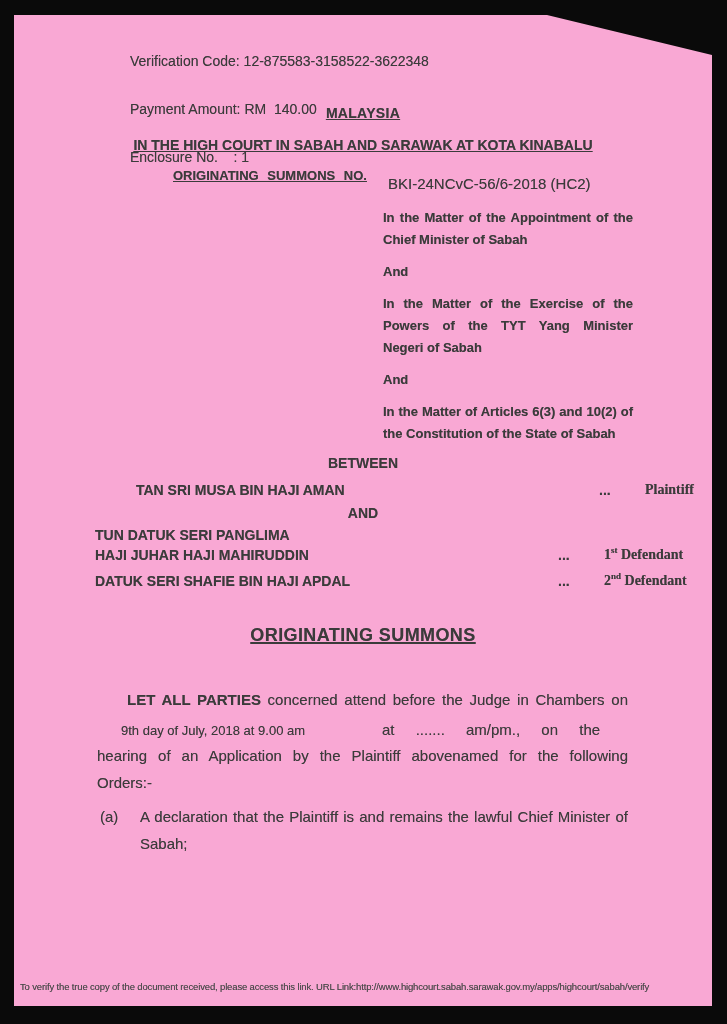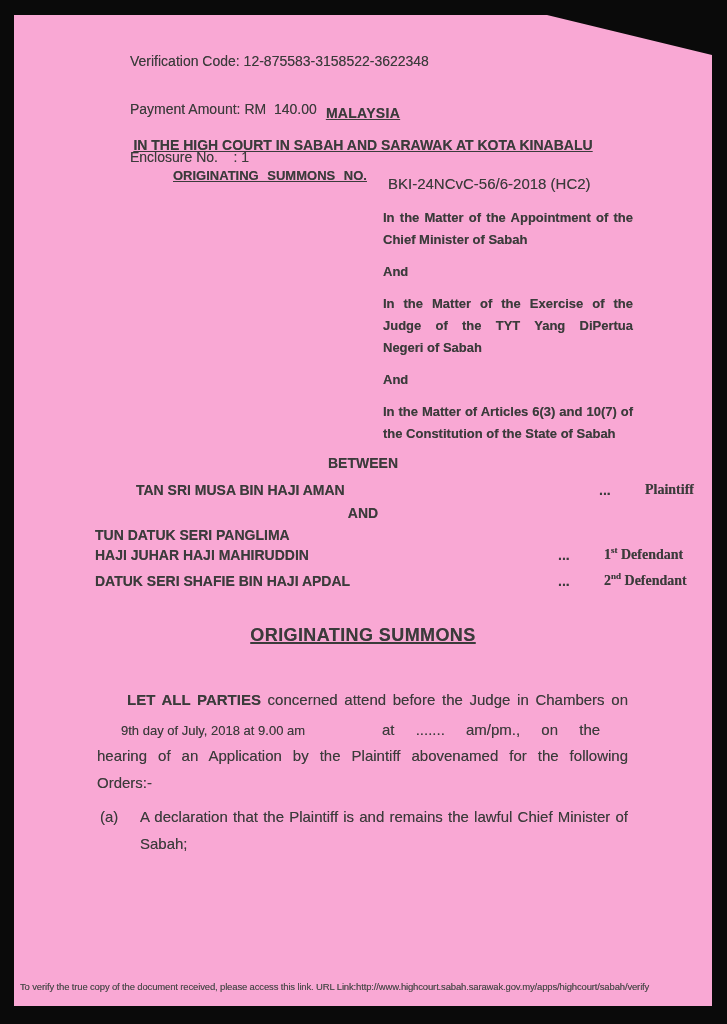--- a/index.html
+++ b/index.html
@@ -102,24 +102,24 @@
   <div class="abs case-row">
     <span class="case-label">ORIGINATING SUMMONS NO.</span>
     <span class="case-value">BKI-24NCvC-56/6-2018 (HC2)</span>
   </div>
 
   <div class="abs matters">
     <div class="ln stretch">In the Matter of the Appointment of the</div>
     <div class="ln">Chief Minister of Sabah</div>
     <div class="ln and">And</div>
     <div class="ln stretch">In the Matter of the Exercise of the</div>
-    <div class="ln stretch">Judge of the TYT Yang DiPertua</div>
+    <div class="ln stretch">Powers of the TYT Yang Minister</div>
     <div class="ln">Negeri of Sabah</div>
     <div class="ln and">And</div>
-    <div class="ln stretch">In the Matter of Articles 6(3) and 10(7) of</div>
+    <div class="ln stretch">In the Matter of Articles 6(3) and 10(2) of</div>
     <div class="ln">the Constitution of the State of Sabah</div>
   </div>
 
   <div class="abs center-line between">BETWEEN</div>
 
   <div class="abs party p-row1">
     <span>TAN SRI MUSA BIN HAJI AMAN</span>
     <span class="dots">...</span>
     <span class="role">Plaintiff</span>
   </div>

